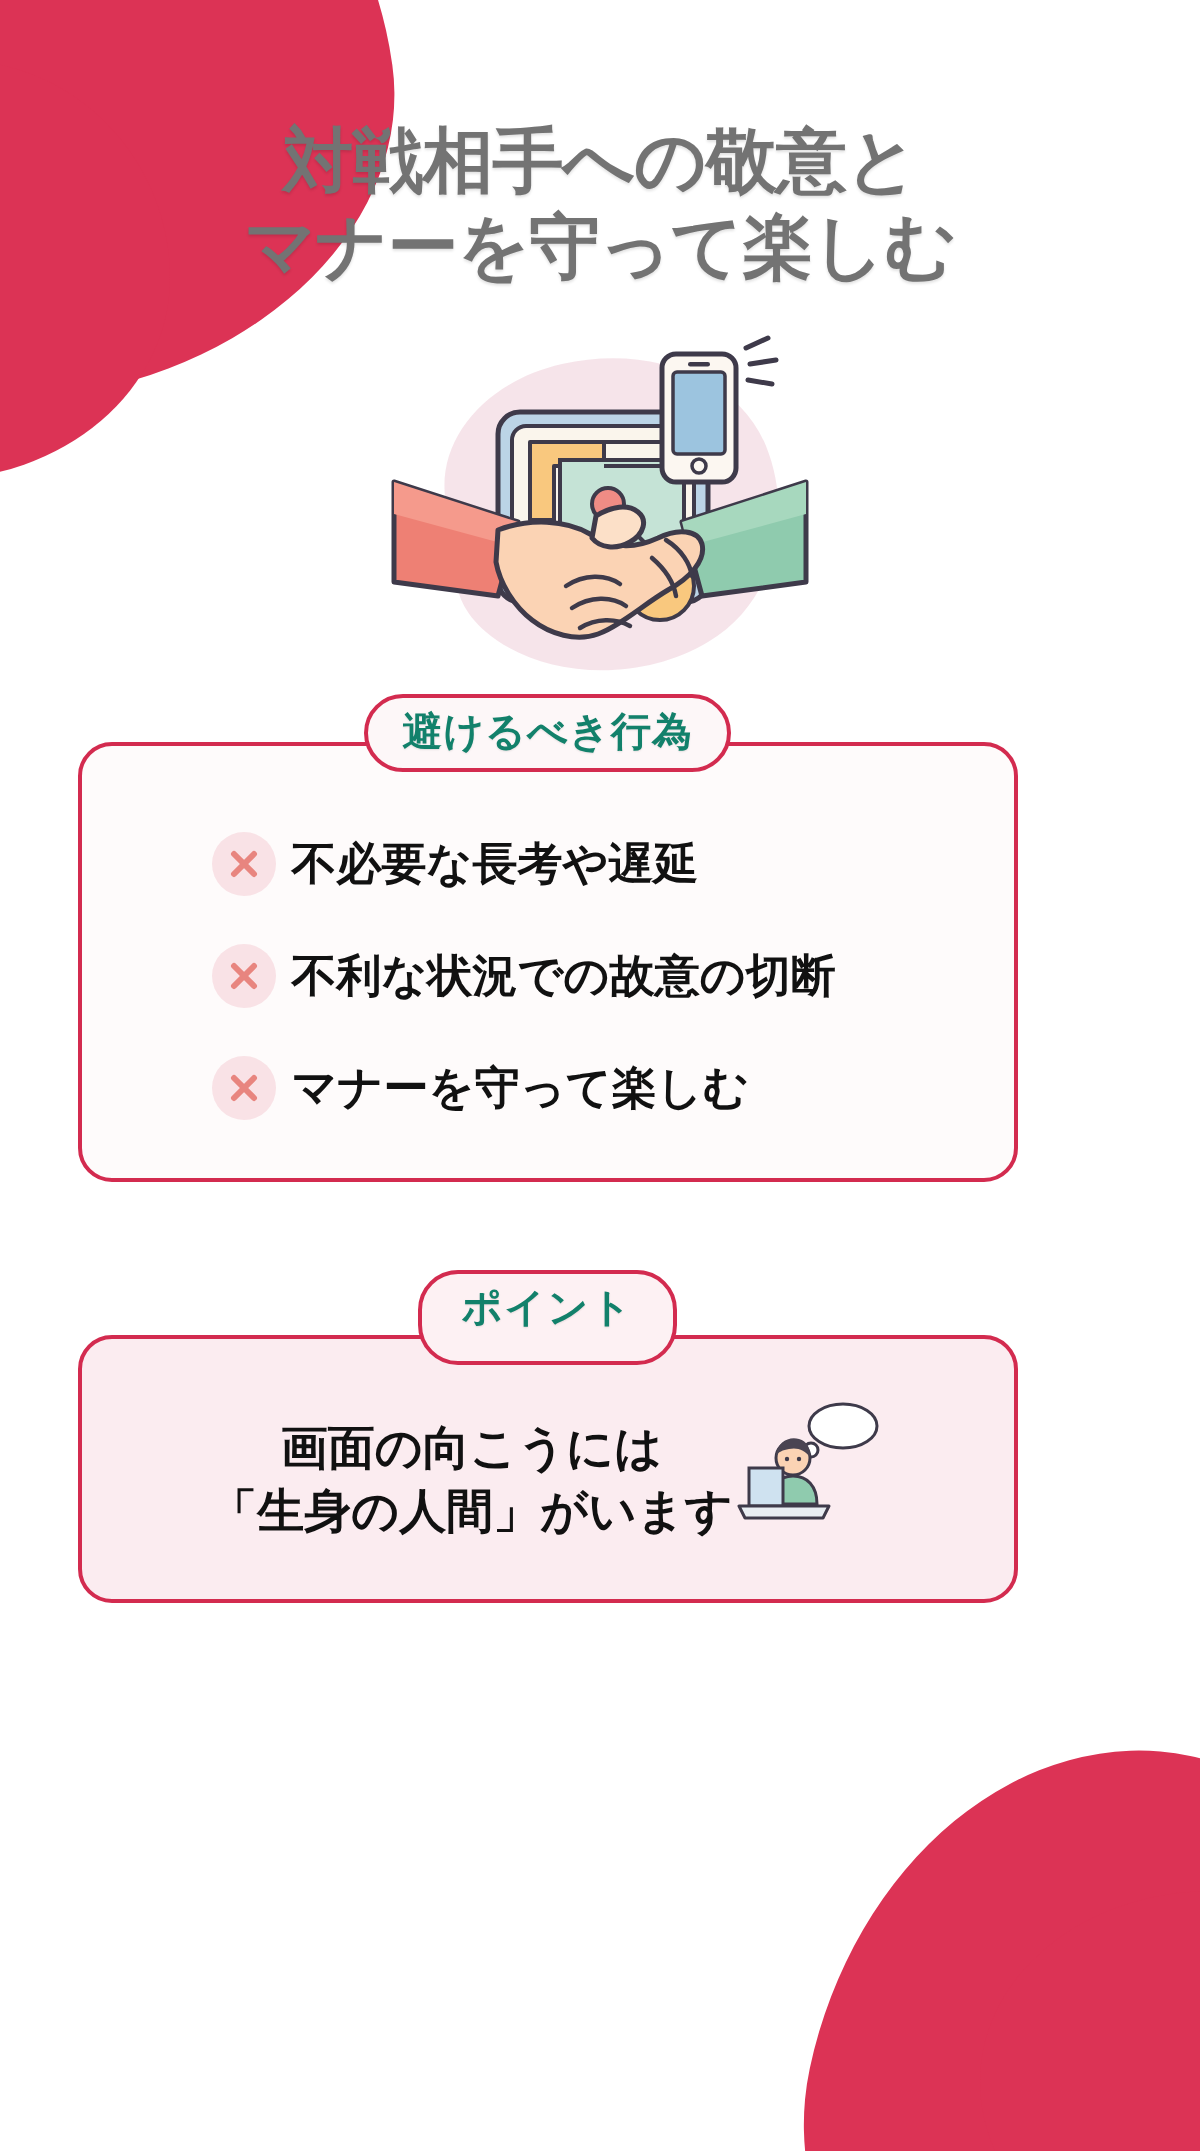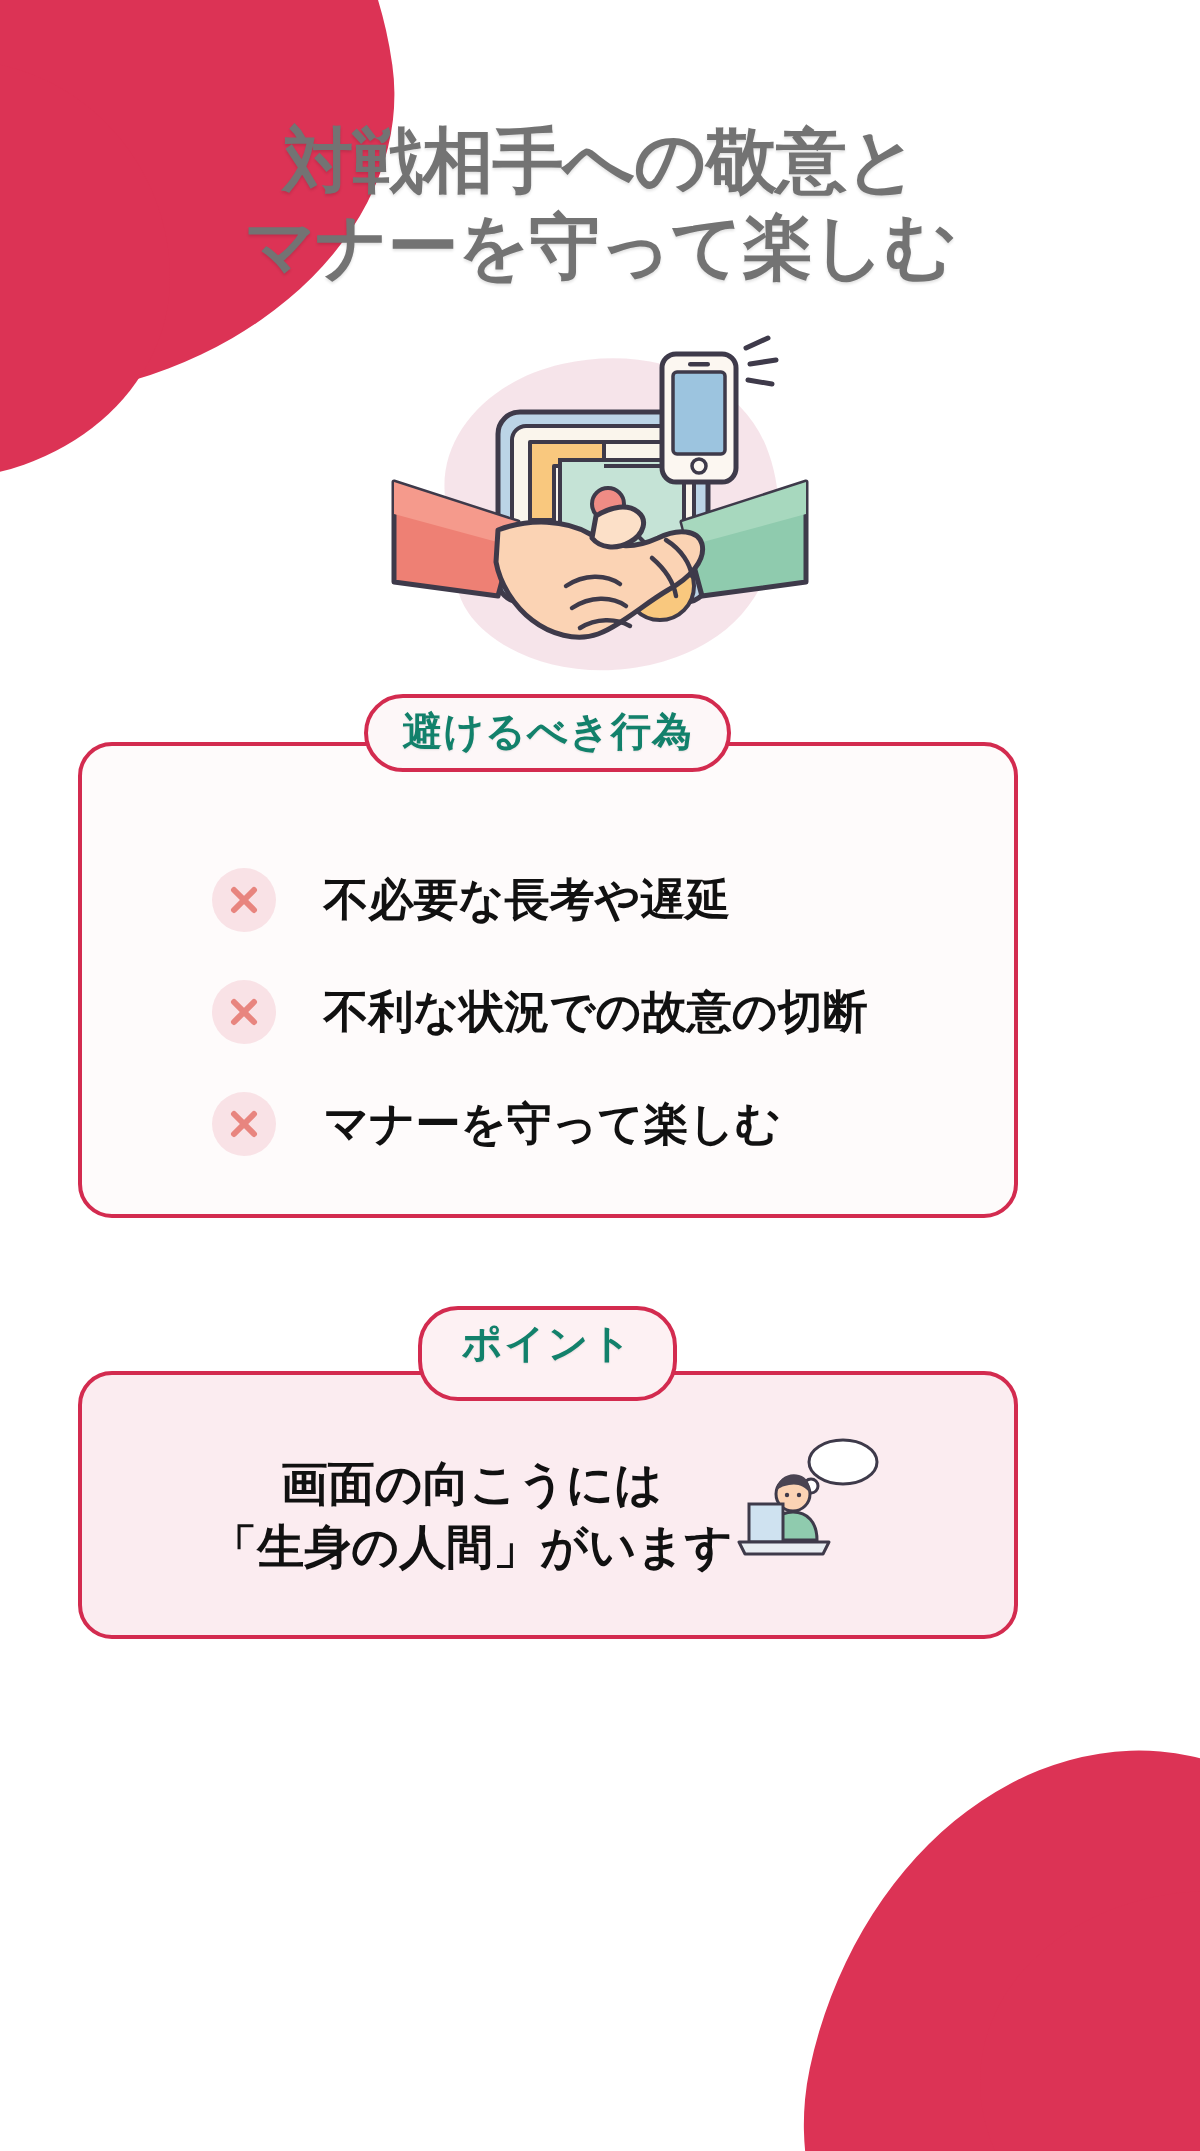--- a/index.html
+++ b/index.html
@@ -94,23 +94,22 @@
   }
   .card-avoid {
     width:940px;
     padding:86px 0 58px;
   }
 
   .avoid-list { padding:0 0 0 130px; }
   .avoid-item {
     display:flex;
     align-items:center;
-    gap:48px;
+    gap:16px;
     margin-bottom:48px;
-    margin-top:36px;
   }
   .avoid-item:last-child { margin-bottom:0; }
   .x-circle {
     flex:0 0 auto;
     width:64px; height:64px;
     border-radius:50%;
     background:#F9E2E6;
     display:flex; align-items:center; justify-content:center;
   }
   .x-circle svg { display:block; }

